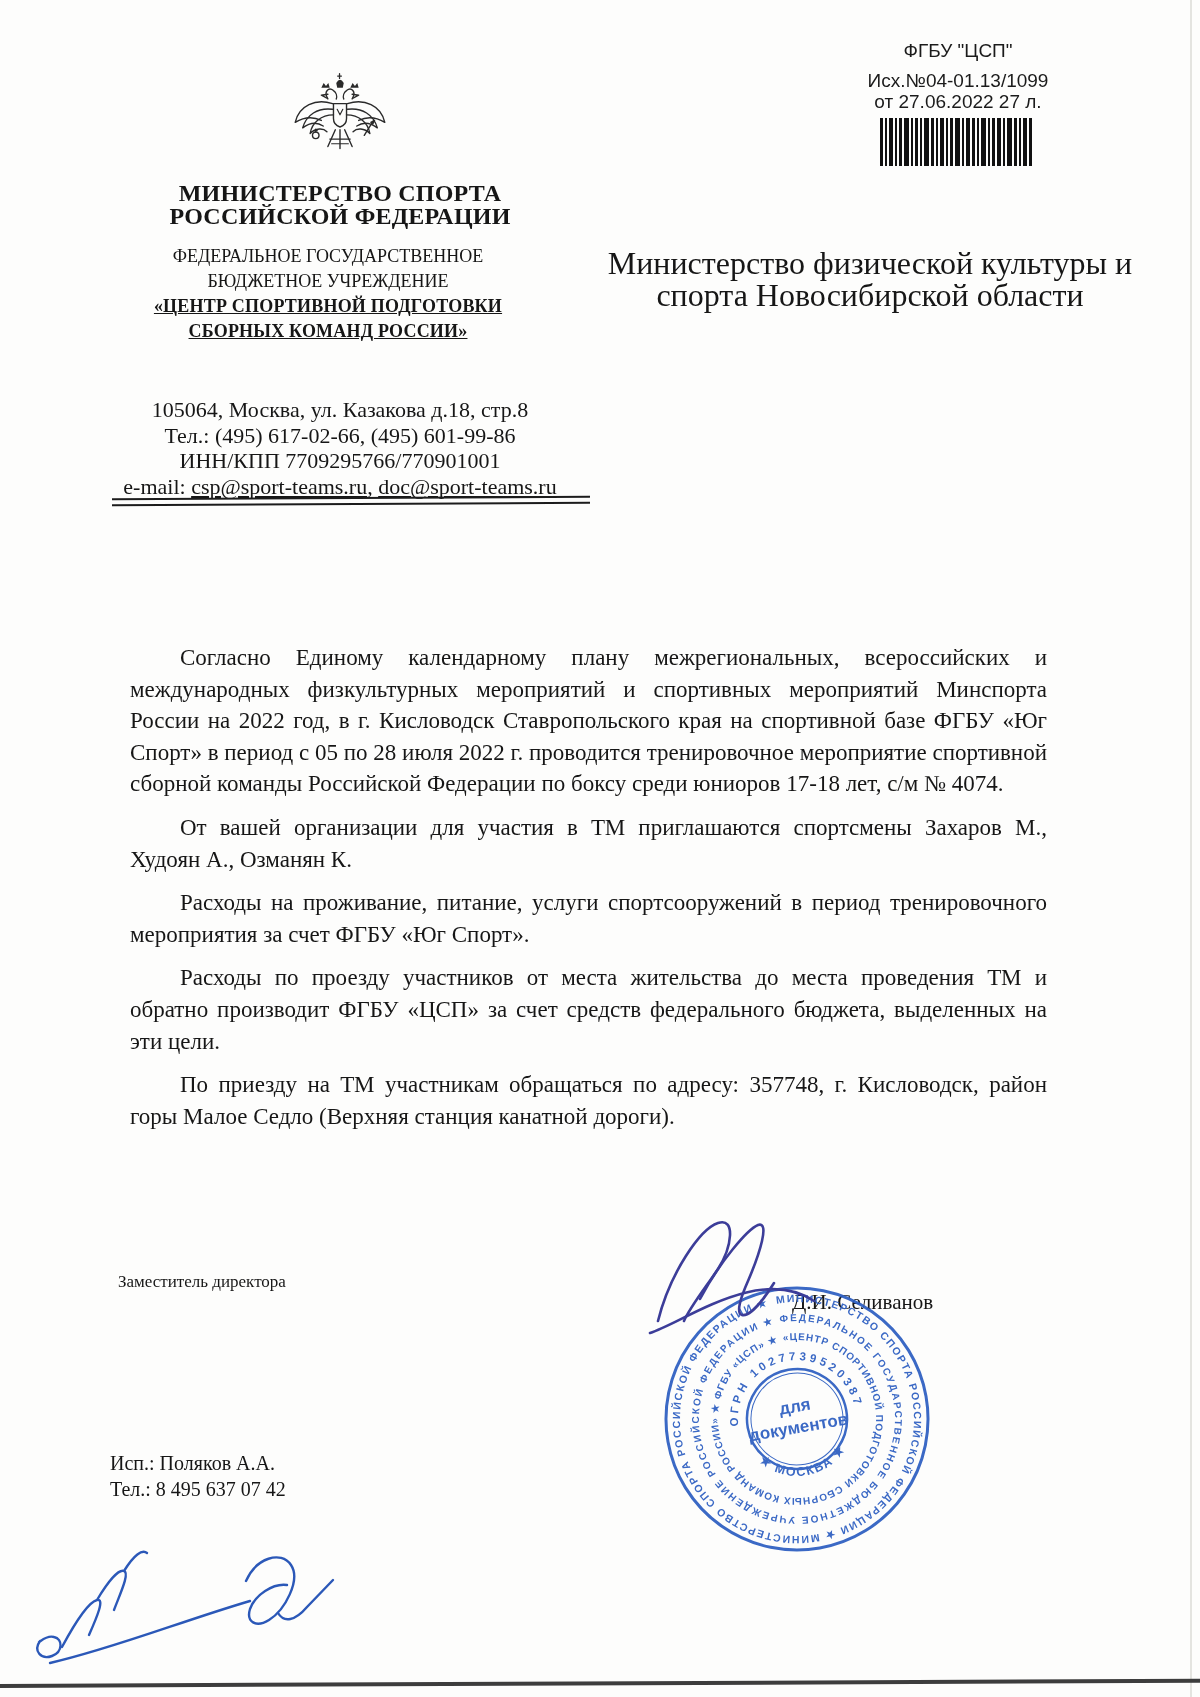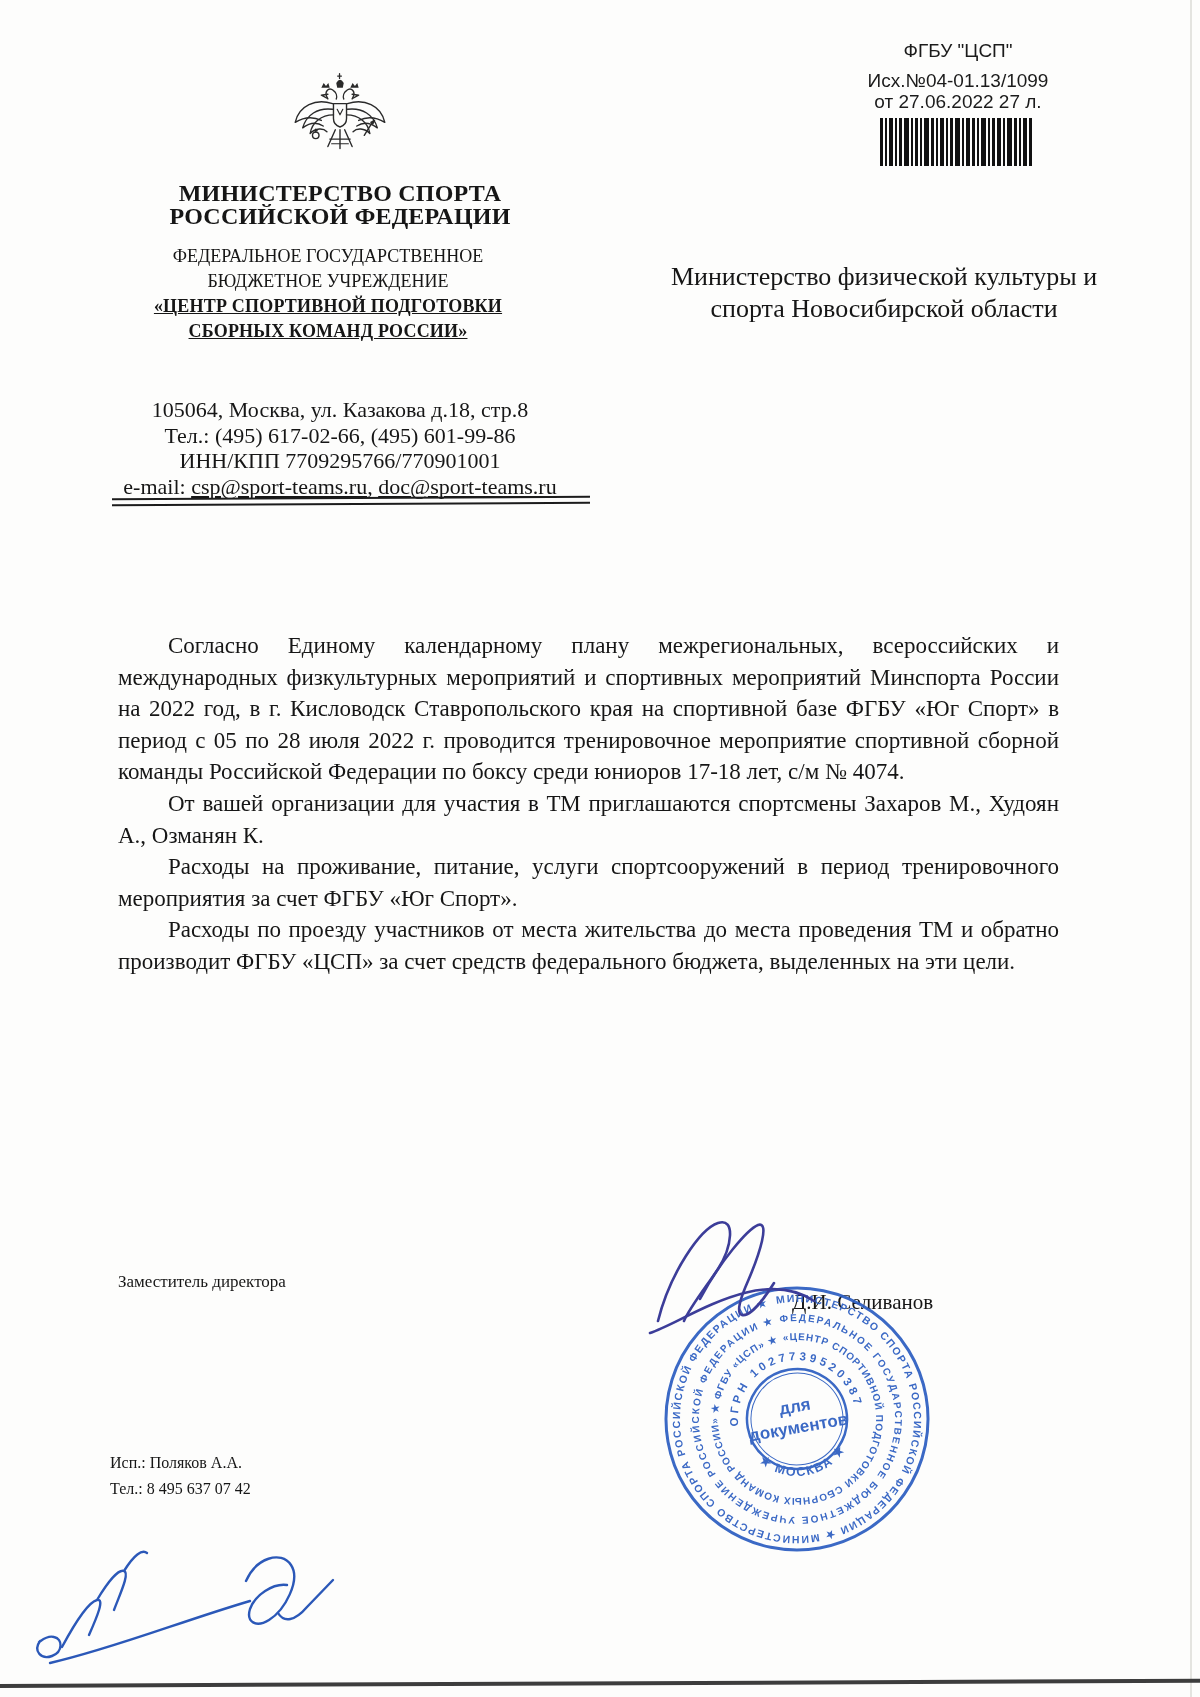--- a/index.html
+++ b/index.html
@@ -19,34 +19,34 @@
   .u{text-decoration:underline;}
   .divider{left:112px;top:497px;width:478px;height:4px;border-top:2px solid #1c1c1c;border-bottom:2.5px solid #1c1c1c;transform:rotate(-0.3deg);}
 
   
   .refblock{left:858px;top:40px;width:200px;font-size:19px;line-height:21px;color:#1b1b1b;}
   .refblock .org{margin-bottom:9px;font-size:19px;}
   .refblock .num{font-style:normal;}
   .barcode{left:880px;top:118px;width:152px;height:48px;}
 
   
-  .recipient{left:614px;top:247px;width:540px;font-size:26px;line-height:32px;margin-top:14px;}
+  .recipient{left:600px;top:247px;width:540px;font-size:32px;line-height:32px;}
 
   
   .bodytext{left:118px;top:630px;width:941px;font-size:23px;line-height:31.6px;text-align:justify;}
-  .bodytext p{margin:0;text-indent:50px;}
+  .bodytext p{margin:12px;text-indent:50px;}
 
   
   .postitle{left:118px;top:1272px;font-size:17px;}
   .signer{left:792px;top:1290px;font-size:21px;z-index:4;}
   .sigtop{left:642px;top:1203px;width:185px;height:152px;z-index:6;}
   .stampwrap{left:658px;top:1280px;width:278px;height:278px;z-index:5;transform:rotate(-10deg);opacity:.93;}
 
   
-  .executor{left:110px;top:1450px;font-size:16px;line-height:26px;}
+  .executor{left:110px;top:1450px;font-size:20px;line-height:26px;}
   .sigbottom{left:26px;top:1543px;width:340px;height:142px;z-index:6;}
 
   
   .edge-right{left:1190px;top:0;width:2px;height:1697px;background:#e4e4e0;}
   .edge-bottom{left:-4px;top:1684px;width:1210px;height:4px;background:#3d3d3d;transform:rotate(-0.25deg);transform-origin:left center;}
 </style>
 </head>
 <body>
 
 <div class="page">
@@ -149,20 +149,21 @@
   <div class="abs recipient center serif">
     <div>Министерство физической культуры и</div>
     <div>спорта Новосибирской области</div>
   </div>
 
   <div class="abs bodytext serif">
     <p>Согласно Единому календарному плану межрегиональных, всероссийских и международных физкультурных мероприятий и спортивных мероприятий Минспорта России на 2022 год, в г. Кисловодск Ставропольского края на спортивной базе ФГБУ «Юг Спорт» в период с 05 по 28 июля 2022 г. проводится тренировочное мероприятие спортивной сборной команды Российской Федерации по боксу среди юниоров 17-18 лет, с/м № 4074.</p>
     <p>От вашей организации для участия в ТМ приглашаются спортсмены Захаров М., Худоян А., Озманян К.</p>
     <p>Расходы на проживание, питание, услуги спортсооружений в период тренировочного мероприятия за счет ФГБУ «Юг Спорт».</p>
     <p>Расходы по проезду участников от места жительства до места проведения ТМ и обратно производит ФГБУ «ЦСП» за счет средств федерального бюджета, выделенных на эти цели.</p>
+    <p>По приезду на ТМ участникам обращаться по адресу: 357748, г. Кисловодск, район горы Малое Седло (Верхняя станция канатной дороги).</p>
   </div>
 
   <div class="abs postitle serif">Заместитель директора</div>
   <div class="abs signer serif">Д.И. Селиванов</div>
 
   <div class="abs sigtop">
     <svg viewBox="0 0 185 152" width="185" height="152">
       <g fill="none" stroke="#3c3d99" stroke-width="2.6" stroke-linecap="round">
         <path d="M16 118 C28 70 58 26 76 20 C94 14 90 44 76 66 C64 84 48 104 42 118"></path>
         <path d="M58 96 C78 58 106 26 116 22 C128 18 118 50 106 78 C98 96 94 110 100 112 C108 114 122 96 132 80"></path>

